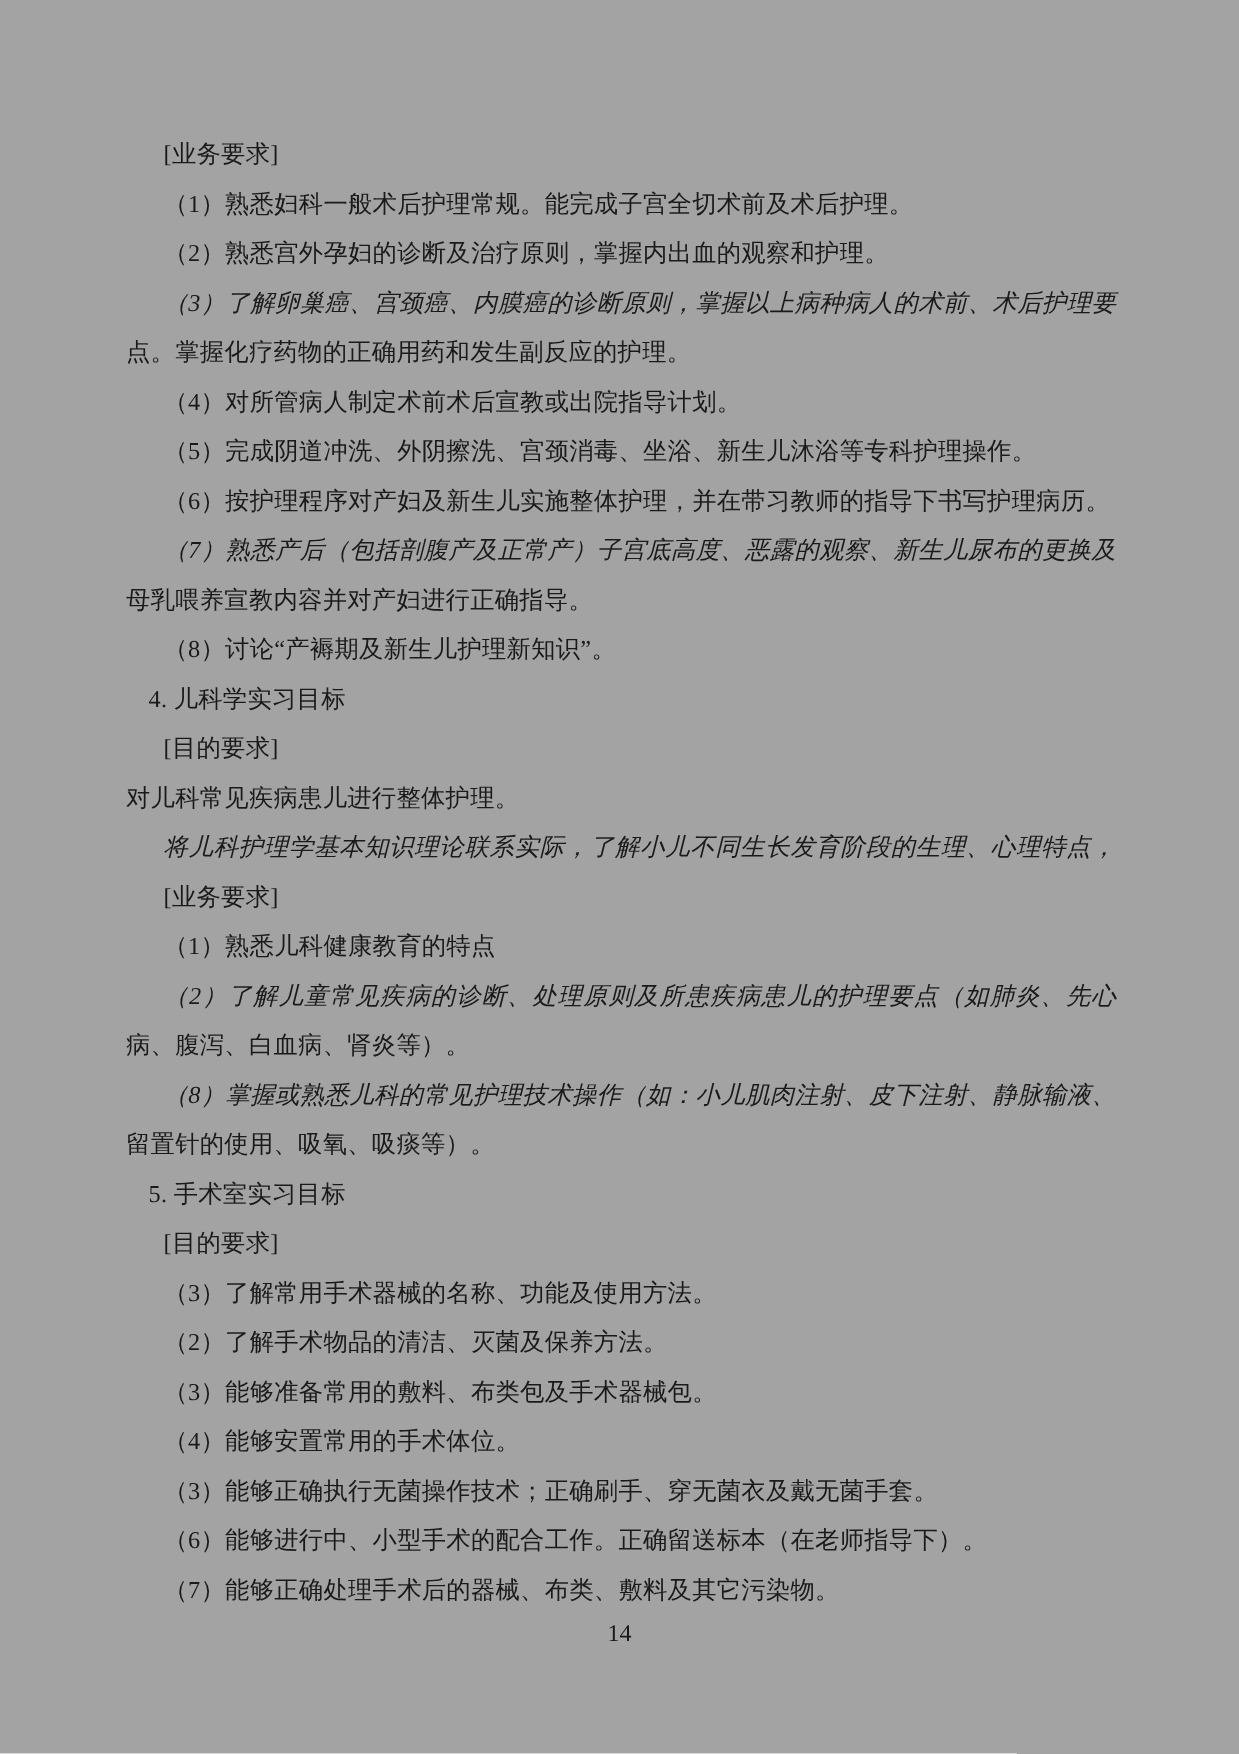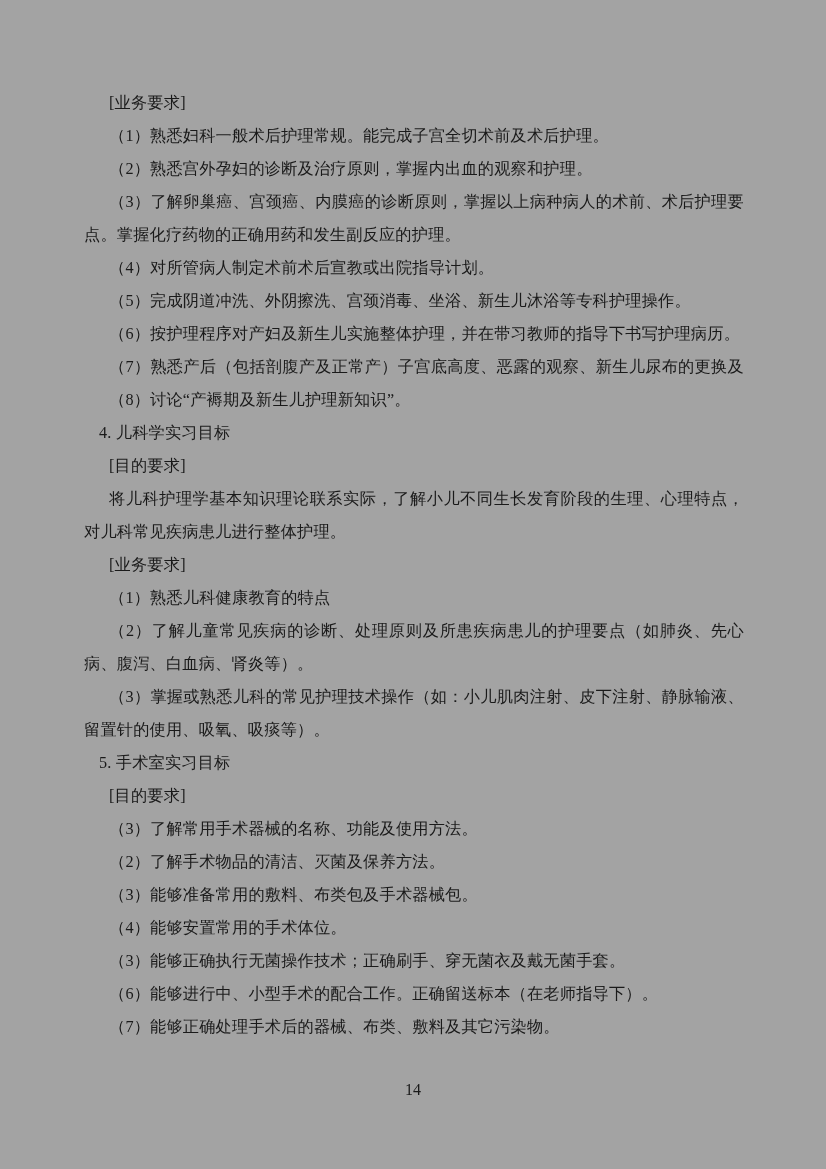--- a/index.html
+++ b/index.html
@@ -36,20 +36,21 @@
     .line.heading {
       text-indent: 15px;
     }
     .line.cont {
       text-indent: 0;
     }
     .line.fill {
       white-space: normal;
       text-align: justify;
       text-align-last: justify;
+      font-style: italic;
     }
     .page-number {
       position: absolute;
       top: 1080px;
       left: 0;
       width: 826px;
       height: 20px;
       line-height: 20px;
       text-align: center;
       font-size: 16px;
@@ -63,30 +64,31 @@
   <div class="content">
       <div class="line para">[业务要求]</div>
       <div class="line para">（1）熟悉妇科一般术后护理常规。能完成子宫全切术前及术后护理。</div>
       <div class="line para">（2）熟悉宫外孕妇的诊断及治疗原则，掌握内出血的观察和护理。</div>
       <div class="line para fill">（3）了解卵巢癌、宫颈癌、内膜癌的诊断原则，掌握以上病种病人的术前、术后护理要</div>
       <div class="line cont">点。掌握化疗药物的正确用药和发生副反应的护理。</div>
       <div class="line para">（4）对所管病人制定术前术后宣教或出院指导计划。</div>
       <div class="line para">（5）完成阴道冲洗、外阴擦洗、宫颈消毒、坐浴、新生儿沐浴等专科护理操作。</div>
       <div class="line para">（6）按护理程序对产妇及新生儿实施整体护理，并在带习教师的指导下书写护理病历。</div>
       <div class="line para fill">（7）熟悉产后（包括剖腹产及正常产）子宫底高度、恶露的观察、新生儿尿布的更换及</div>
+      <div class="line cont">母乳喂养宣教内容并对产妇进行正确指导。</div>
       <div class="line para">（8）讨论“产褥期及新生儿护理新知识”。</div>
       <div class="line heading">4. 儿科学实习目标</div>
       <div class="line para">[目的要求]</div>
+      <div class="line cont">对儿科常见疾病患儿进行整体护理。</div>
       <div class="line para fill">将儿科护理学基本知识理论联系实际，了解小儿不同生长发育阶段的生理、心理特点，</div>
-      <div class="line cont">对儿科常见疾病患儿进行整体护理。</div>
       <div class="line para">[业务要求]</div>
       <div class="line para">（1）熟悉儿科健康教育的特点</div>
       <div class="line para fill">（2）了解儿童常见疾病的诊断、处理原则及所患疾病患儿的护理要点（如肺炎、先心</div>
       <div class="line cont">病、腹泻、白血病、肾炎等）。</div>
-      <div class="line para fill">（3）掌握或熟悉儿科的常见护理技术操作（如：小儿肌肉注射、皮下注射、静脉输液、</div>
+      <div class="line para fill">（8）掌握或熟悉儿科的常见护理技术操作（如：小儿肌肉注射、皮下注射、静脉输液、</div>
       <div class="line cont">留置针的使用、吸氧、吸痰等）。</div>
       <div class="line heading">5. 手术室实习目标</div>
       <div class="line para">[目的要求]</div>
       <div class="line para">（3）了解常用手术器械的名称、功能及使用方法。</div>
       <div class="line para">（2）了解手术物品的清洁、灭菌及保养方法。</div>
       <div class="line para">（3）能够准备常用的敷料、布类包及手术器械包。</div>
       <div class="line para">（4）能够安置常用的手术体位。</div>
       <div class="line para">（3）能够正确执行无菌操作技术；正确刷手、穿无菌衣及戴无菌手套。</div>
       <div class="line para">（6）能够进行中、小型手术的配合工作。正确留送标本（在老师指导下）。</div>
       <div class="line para">（7）能够正确处理手术后的器械、布类、敷料及其它污染物。</div>

